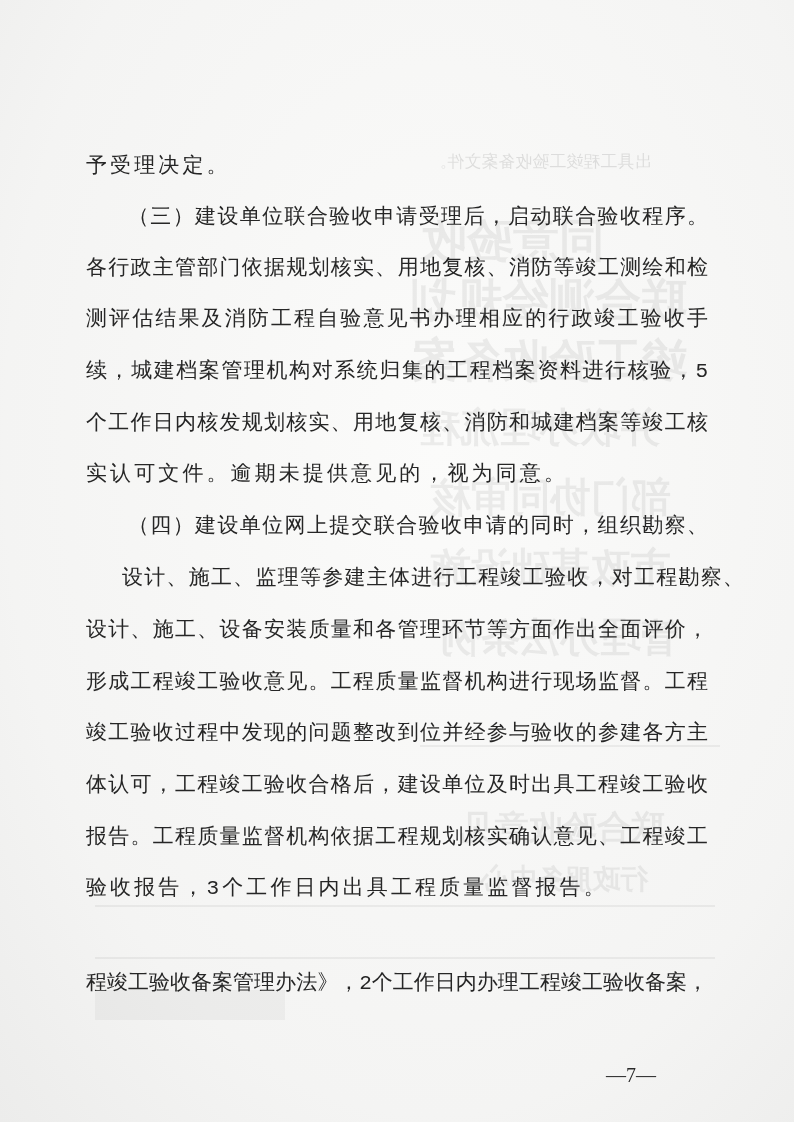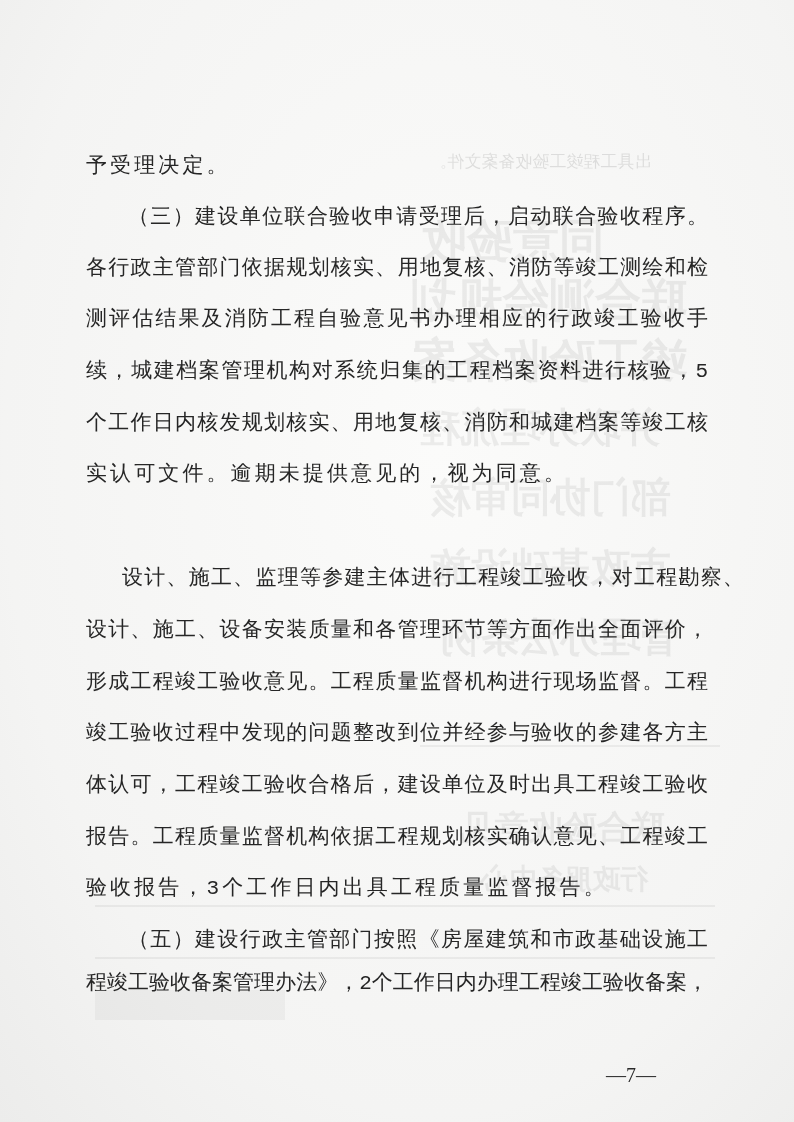--- a/index.html
+++ b/index.html
@@ -57,24 +57,24 @@
   <div class="ghost" style="left:460px; top:805px; font-size:34px;">联合验收意见</div>
   <div class="ghost" style="left:480px; top:860px; font-size:28px;">行政服务中心</div>
 
   <div class="line" style="top:152px;">予受理决定。</div>
   <div class="line justify" style="top:254px;">各行政主管部门依据规划核实、用地复核、消防等竣工测绘和检</div>
   <div class="line indent justify" style="top:203px;">（三）建设单位联合验收申请受理后，启动联合验收程序。</div>
   <div class="line justify" style="top:305px;">测评估结果及消防工程自验意见书办理相应的行政竣工验收手</div>
   <div class="line justify" style="top:357px;">续，城建档案管理机构对系统归集的工程档案资料进行核验，5</div>
   <div class="line justify" style="top:409px;">个工作日内核发规划核实、用地复核、消防和城建档案等竣工核</div>
   <div class="line" style="top:460px;">实认可文件。逾期未提供意见的，视为同意。</div>
+  <div class="line indent justify" style="top:512px;">（四）建设单位网上提交联合验收申请的同时，组织勘察、</div>
   <div class="line justify" style="top:564px;margin-left:36px;">设计、施工、监理等参建主体进行工程竣工验收，对工程勘察、</div>
   <div class="line justify" style="top:668px;">形成工程竣工验收意见。工程质量监督机构进行现场监督。工程</div>
   <div class="line justify" style="top:616px;">设计、施工、设备安装质量和各管理环节等方面作出全面评价，</div>
   <div class="line justify" style="top:719px;">竣工验收过程中发现的问题整改到位并经参与验收的参建各方主</div>
   <div class="line justify" style="top:771px;">体认可，工程竣工验收合格后，建设单位及时出具工程竣工验收</div>
   <div class="line justify" style="top:823px;">报告。工程质量监督机构依据工程规划核实确认意见、工程竣工</div>
   <div class="line" style="top:874px;">验收报告，3个工作日内出具工程质量监督报告。</div>
-  <div class="line indent justify" style="top:926px;">（五）建设行政主管部门按照《房屋建筑和市政基础设施工</div>
   <div class="line justify" style="top:969px;">程竣工验收备案管理办法》，2个工作日内办理工程竣工验收备案，</div>
 
   <div class="page-number">—7—</div>
 </div>
 
 </body></html>

